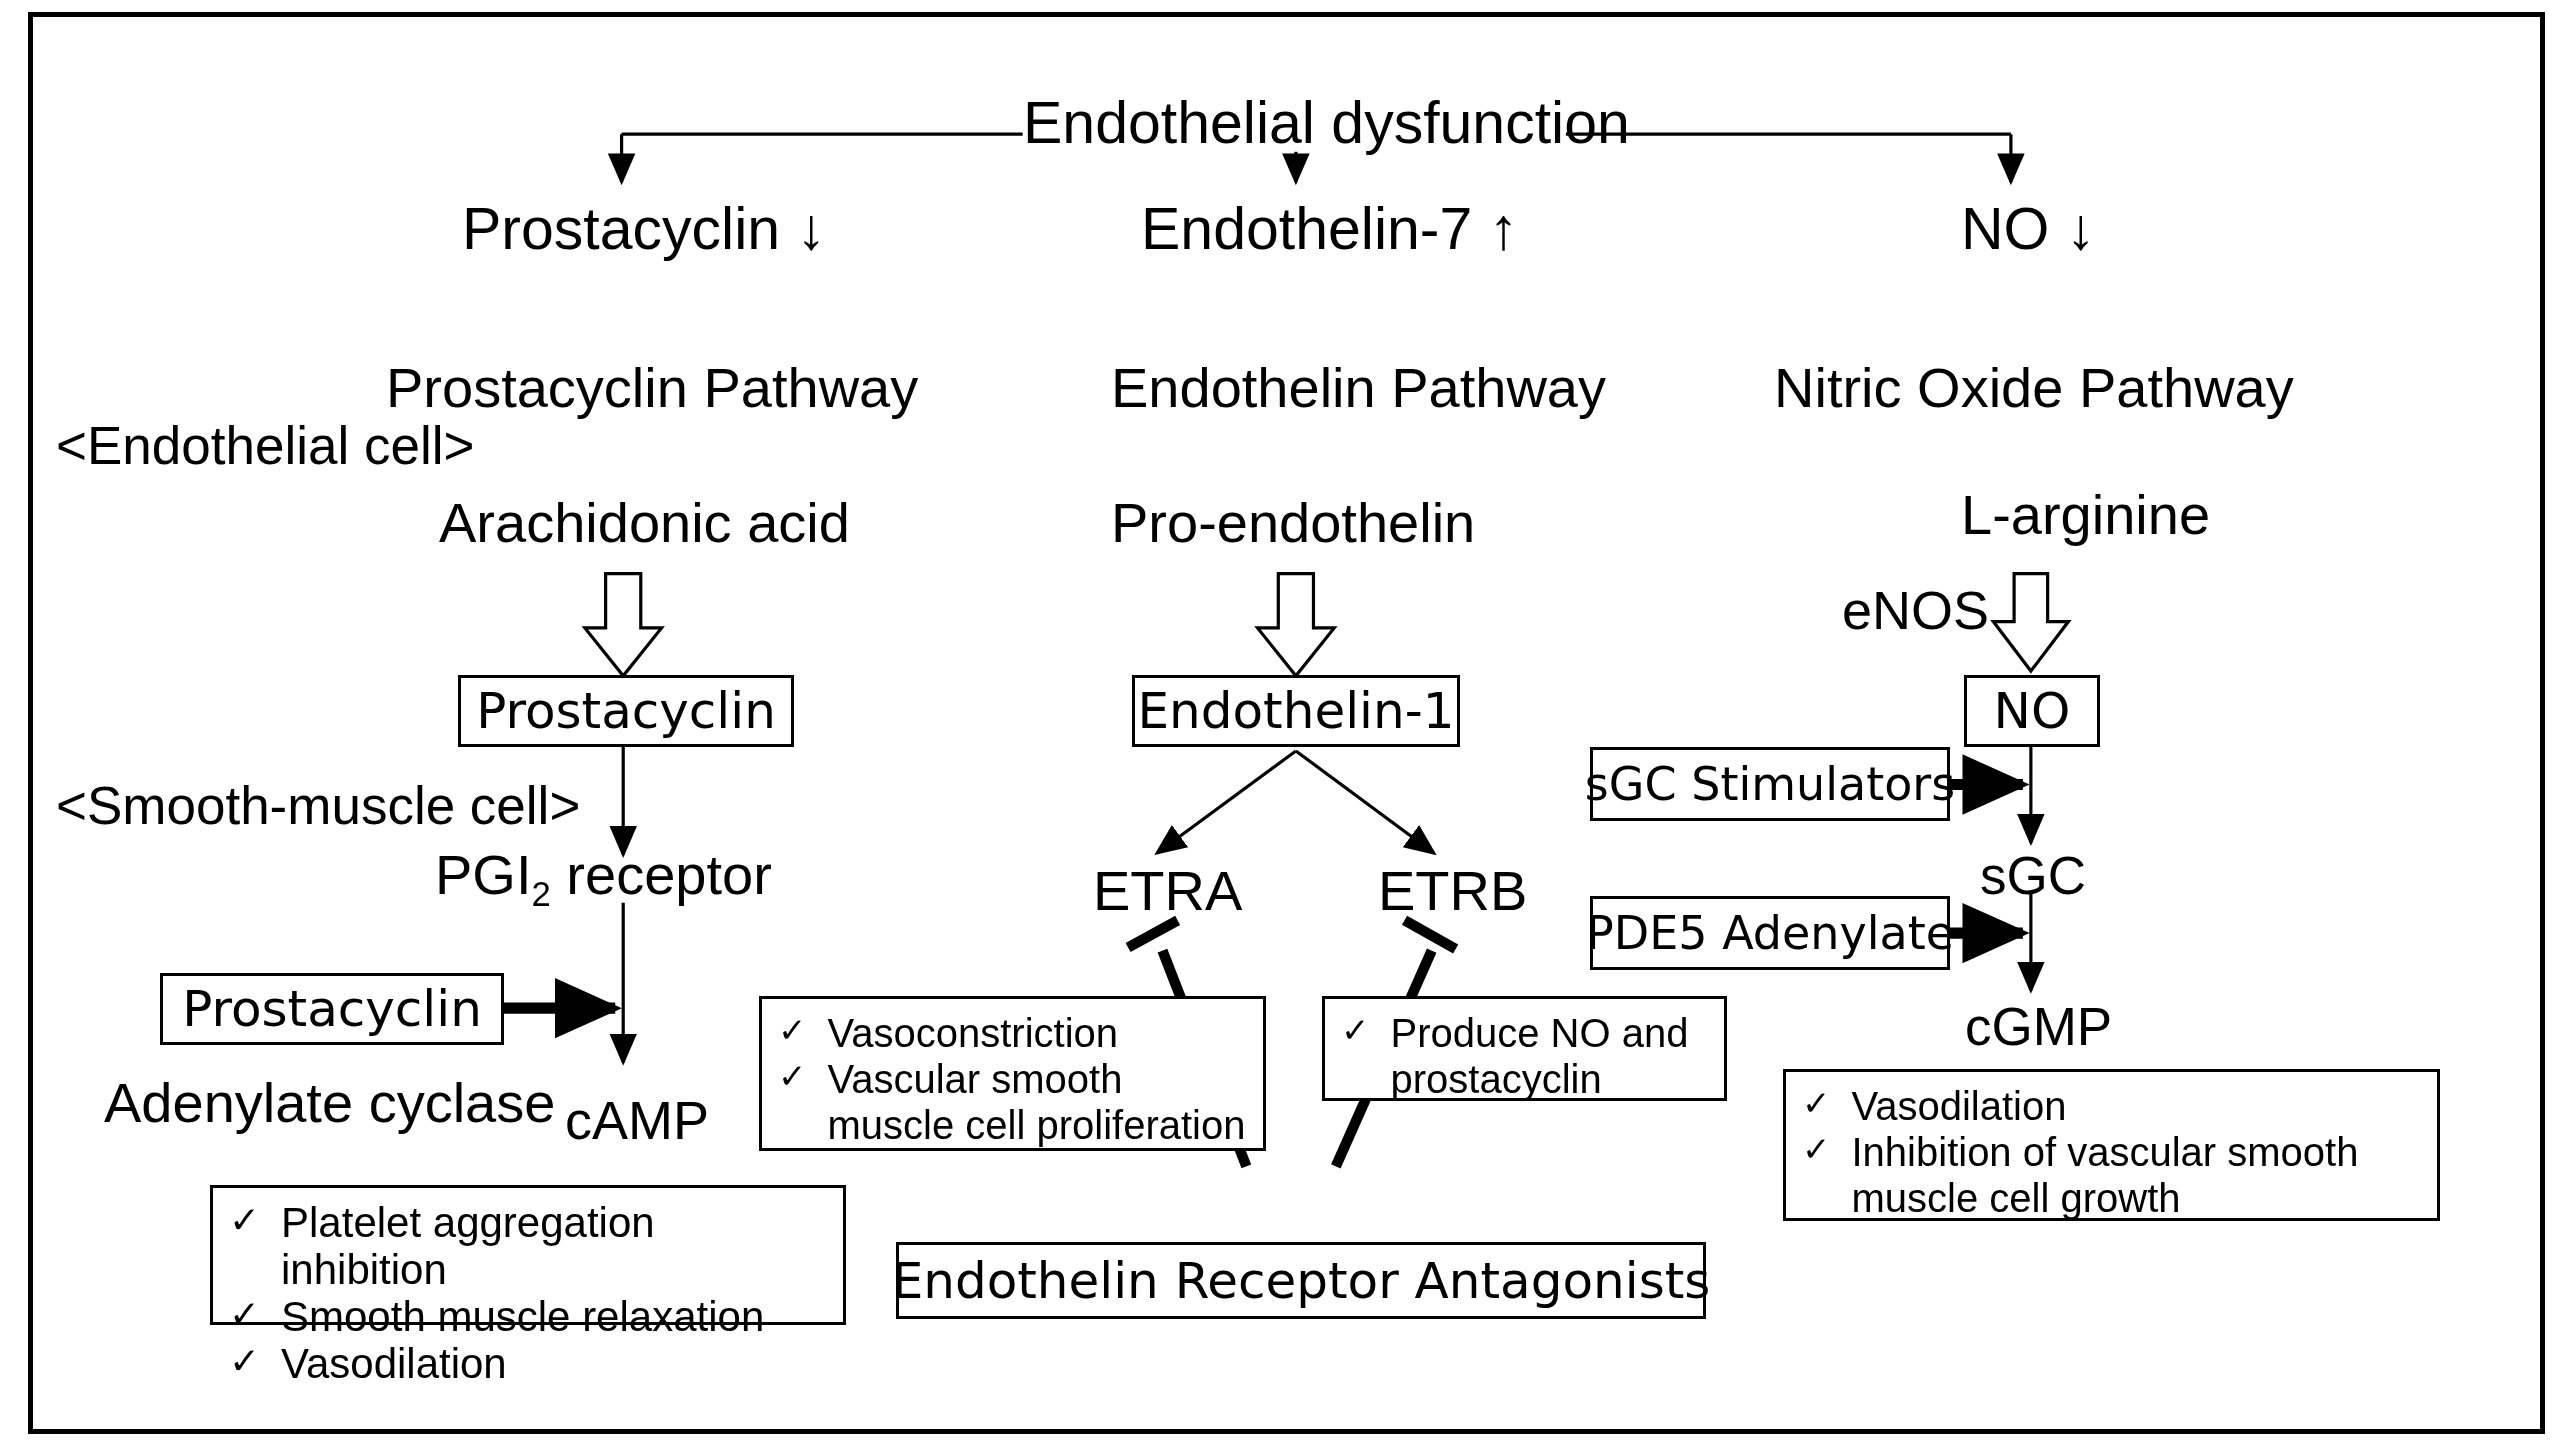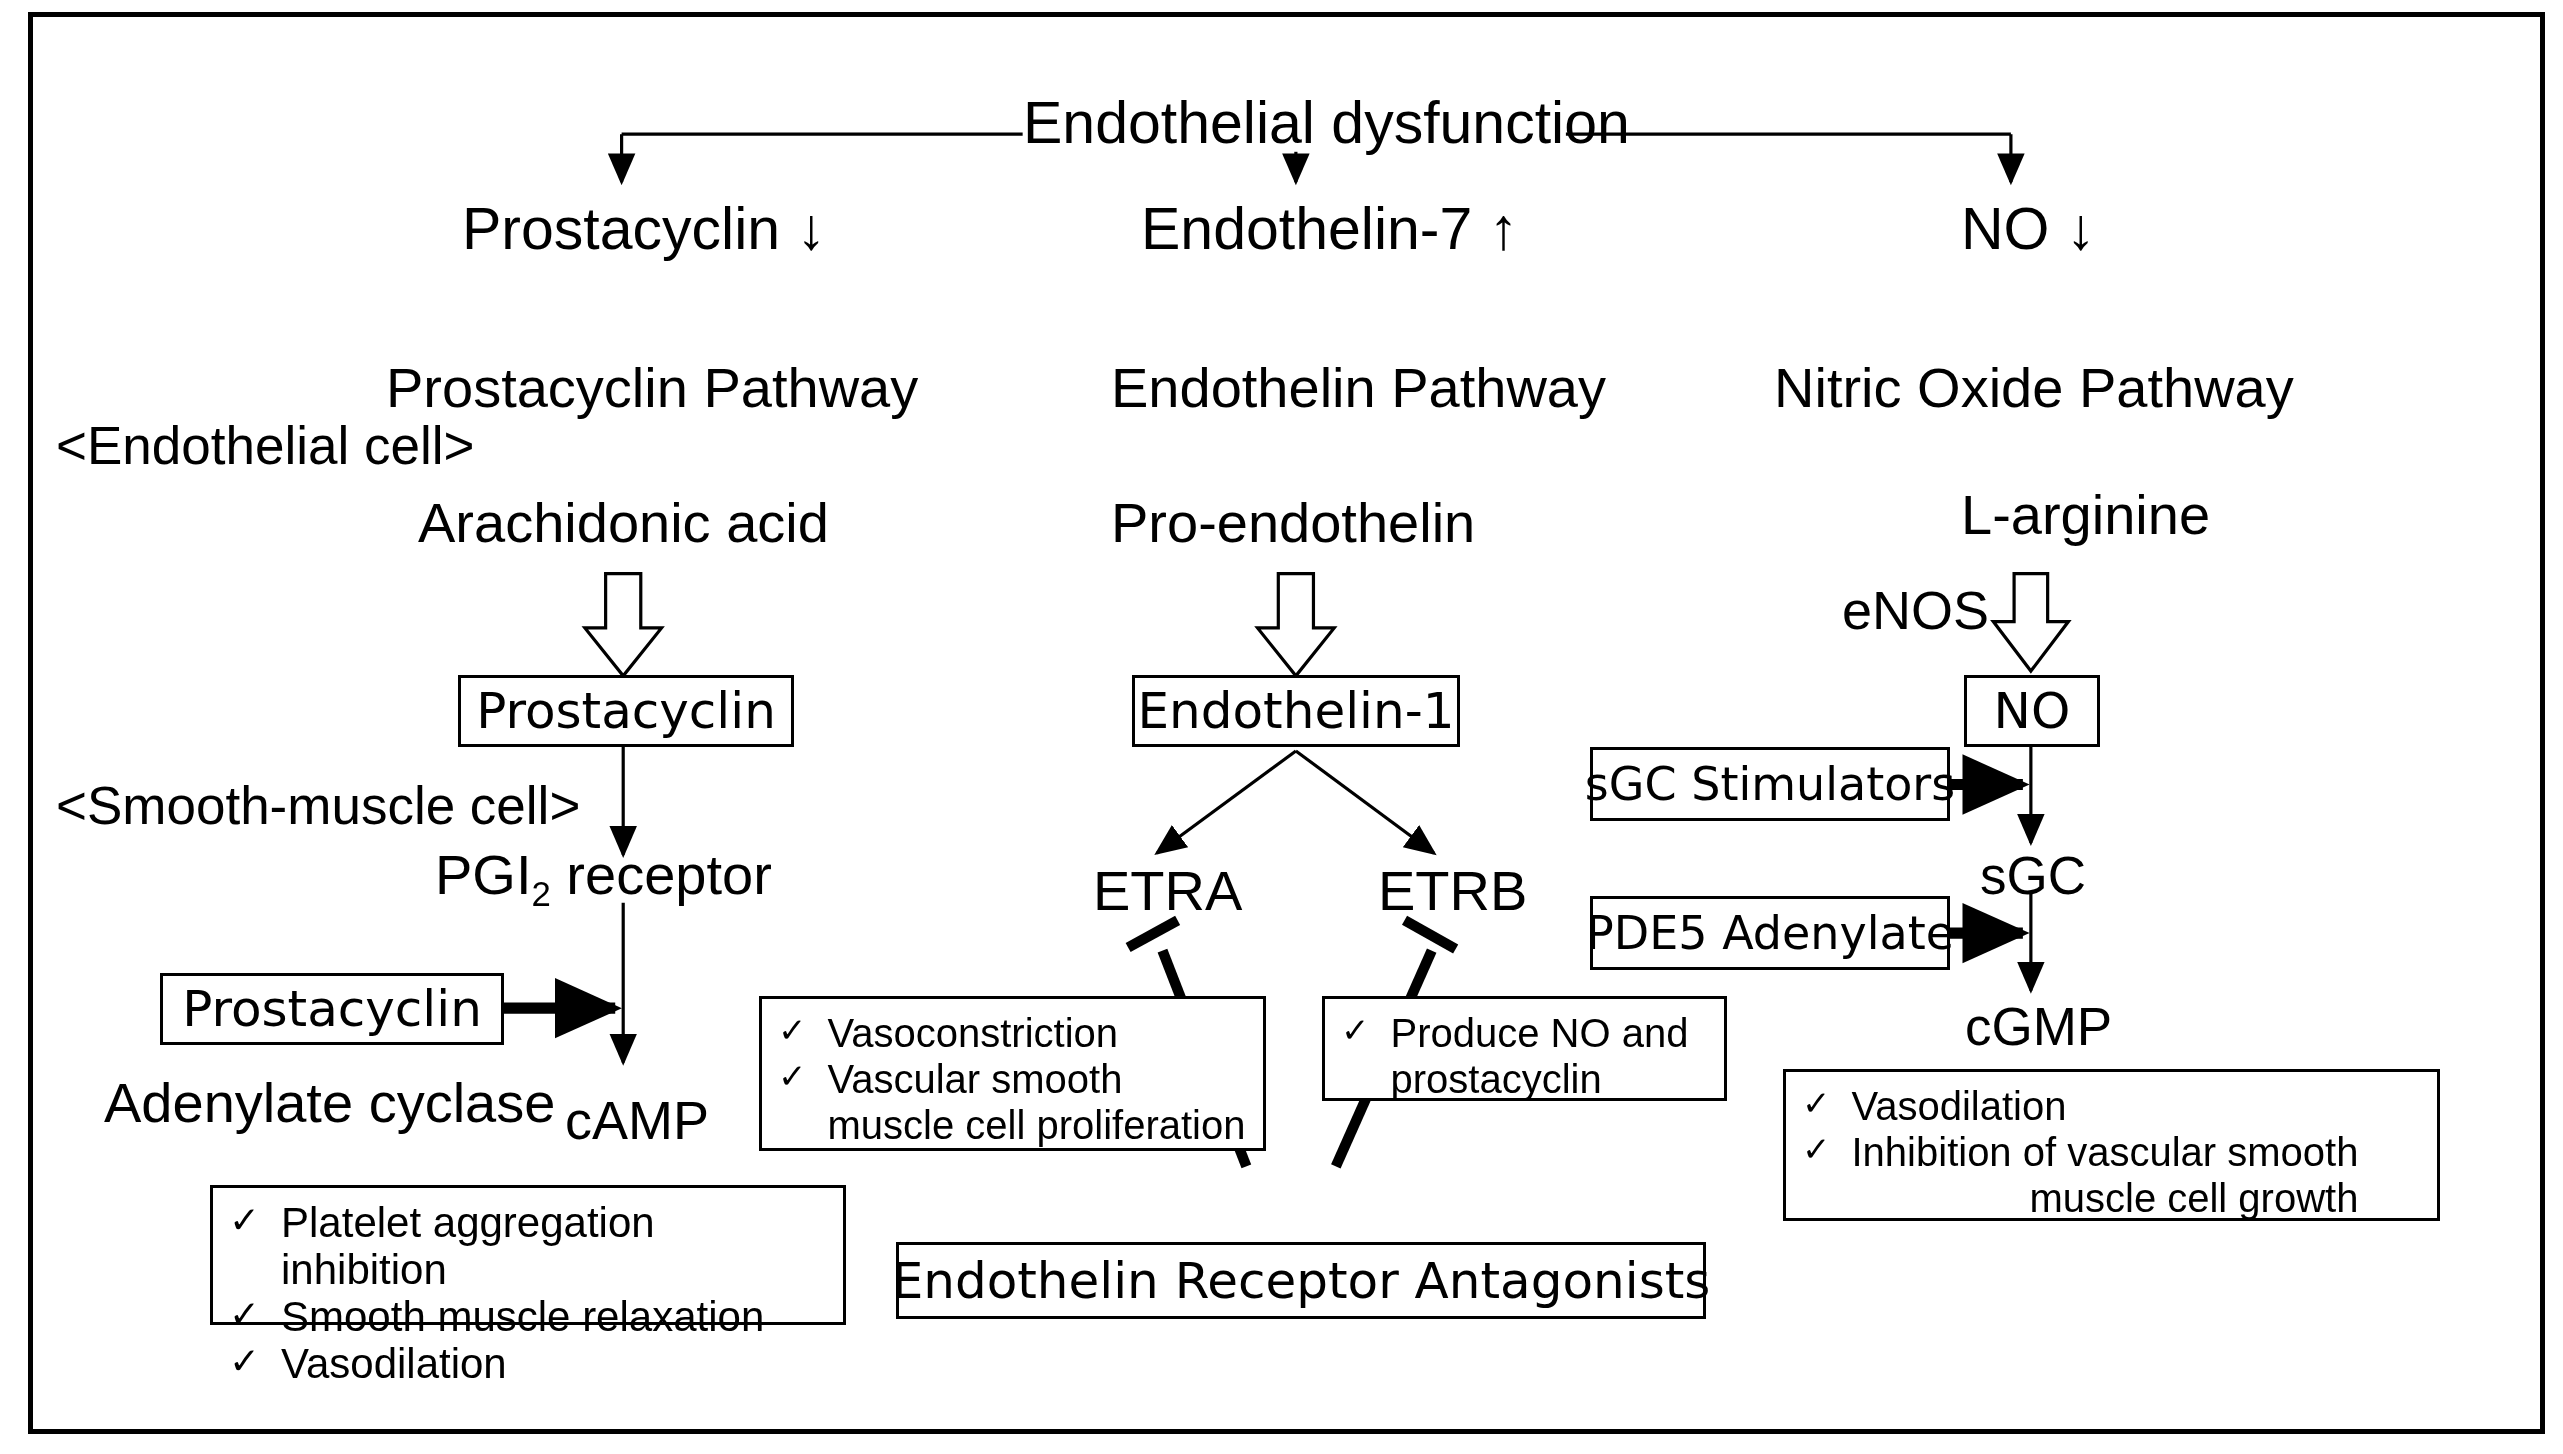--- a/index.html
+++ b/index.html
@@ -87,21 +87,21 @@
   <div class="txt cond" style="left:462px;top:200px;font-size:59px;">Prostacyclin ↓</div>
   <div class="txt cond" style="left:1141px;top:200px;font-size:59px;">Endothelin-7 ↑</div>
   <div class="txt cond" style="left:1961px;top:200px;font-size:59px;">NO ↓</div>
 
   <div class="txt cond ul" style="left:386px;top:360px;font-size:56px;">Prostacyclin Pathway</div>
   <div class="txt cond ul" style="left:1111px;top:360px;font-size:56px;">Endothelin Pathway</div>
   <div class="txt cond ul" style="left:1774px;top:360px;font-size:56px;">Nitric Oxide Pathway</div>
 
   <div class="txt cond" style="left:56px;top:419px;font-size:53px;">&lt;Endothelial cell&gt;</div>
 
-  <div class="txt cond" style="left:418px;top:495px;font-size:56px;">Arachidonic acid</div>
+  <div class="txt cond" style="left:439px;top:495px;font-size:56px;">Arachidonic acid</div>
 
   <div class="box" style="left:458px;top:675px;width:336px;height:72px;">
     <span style="font-size:50px;">Prostacyclin</span>
   </div>
 
   <div class="txt cond" style="left:56px;top:779px;font-size:53px;">&lt;Smooth-muscle cell&gt;</div>
 
   <div class="txt cond" style="left:435px;top:847px;font-size:56px;"><span>PGI</span><span class="sub">2</span><span> receptor</span></div>
 
   <div class="box" style="left:160px;top:973px;width:344px;height:72px;">
@@ -180,19 +180,19 @@
 
   <div class="txt cond" style="left:1965px;top:1000px;font-size:53px;">cGMP</div>
 
   <div class="ckbox" style="left:1783px;top:1069px;width:657px;height:152px;">
     <div class="ckrow">
       <span class="ckmark" style="font-size:34px;">✓</span>
       <span class="cktext" style="font-size:40px;line-height:1.15;">Vasodilation</span>
     </div>
     <div class="ckrow">
       <span class="ckmark" style="font-size:34px;">✓</span>
-      <span class="cktext" style="font-size:40px;line-height:1.15;text-align:right;">Inhibition of vascular smooth
+      <span class="cktext" style="font-size:40px;line-height:1.15;">Inhibition of vascular smooth
 muscle cell growth</span>
     </div>
   </div>
 
 </div>
 
 
 </body></html>

